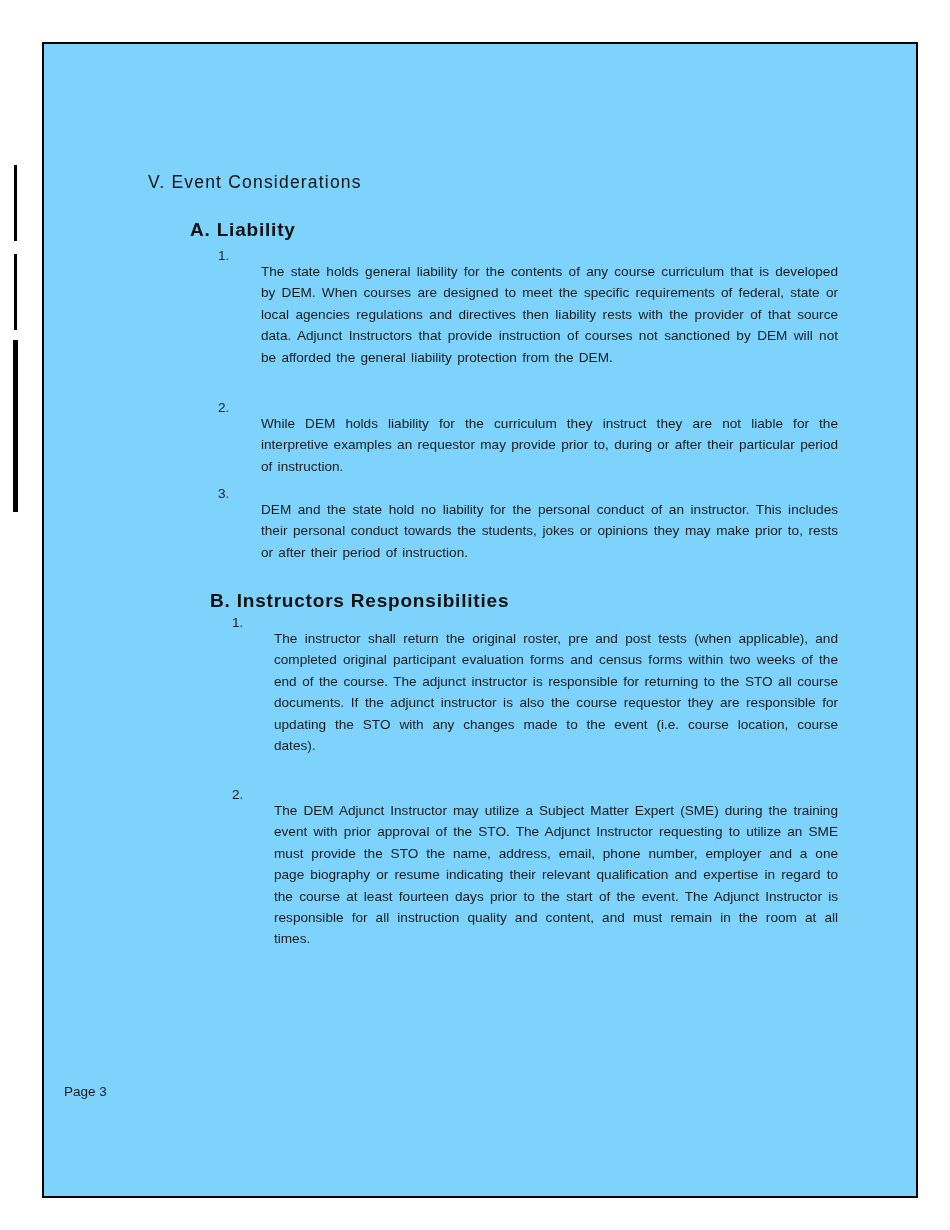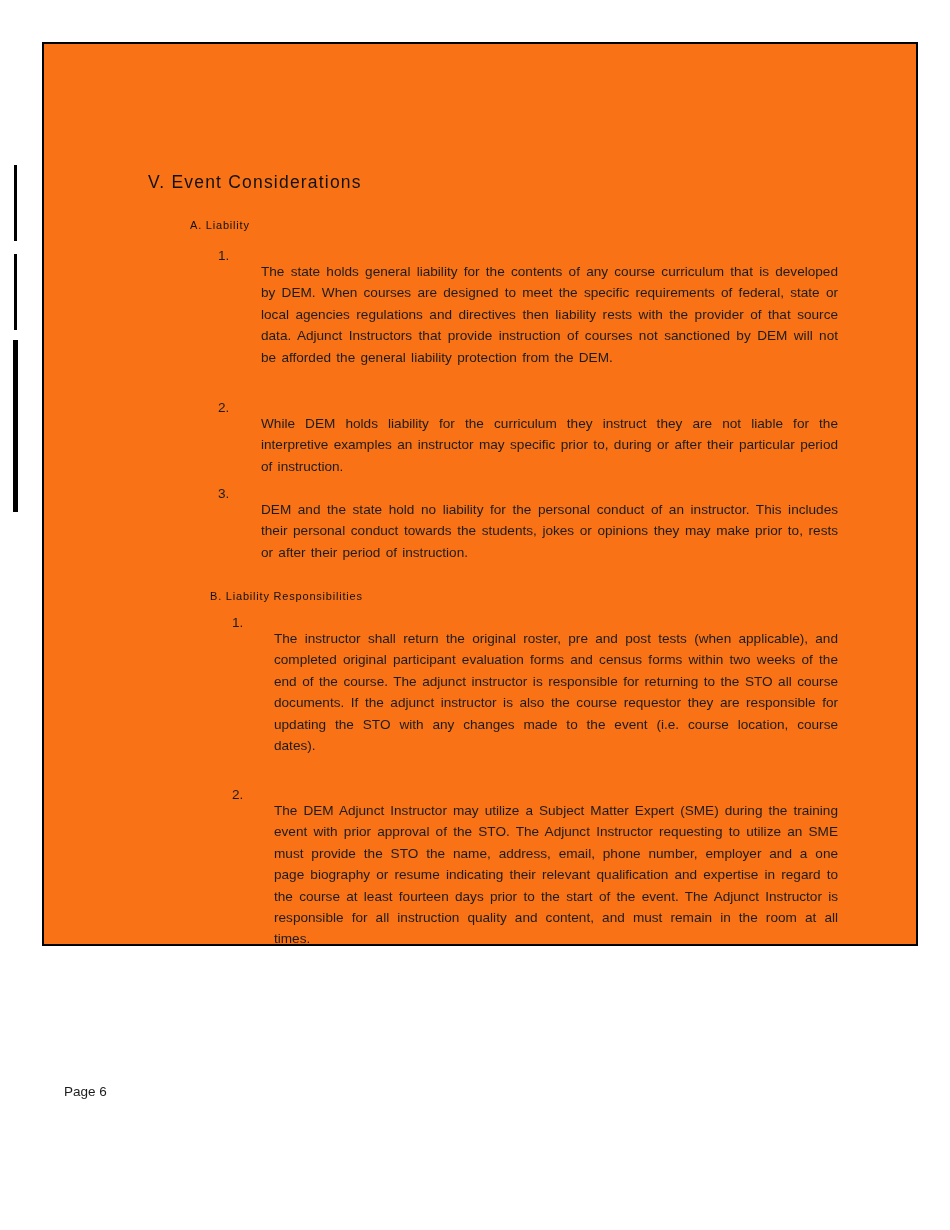--- a/index.html
+++ b/index.html
@@ -12,23 +12,23 @@
     color: #1c1c1c;
     overflow: hidden;
   }
 
   
   .page-border {
     position: absolute;
     left: 42px;
     top: 42px;
     width: 876px;
-    height: 904px;
+    height: 1156px;
     border: 2px solid #000000;
-    background: #f97316;
+    background: #7dd3fc;
     box-sizing: border-box;
   }
 
   
   .scan-mark {
     position: absolute;
     background: #000000;
   }
   .scan-mark.m1 { left: 14px; top: 165px; width: 3px; height: 76px; }
   .scan-mark.m2 { left: 14px; top: 254px; width: 3px; height: 76px; }
@@ -39,24 +39,25 @@
     left: 104px;
     top: 128px;
     font-size: 17.5px;
     letter-spacing: 1.2px;
     color: #111;
     white-space: nowrap;
   }
 
   .section-heading {
     position: absolute;
-    font-size: 11px;
+    font-size: 19px;
     letter-spacing: 0.8px;
     color: #111;
     white-space: nowrap;
+    font-weight: bold;
   }
   .heading-a { left: 146px; top: 175px; }
   .heading-b { left: 166px; top: 546px; }
 
   .list-item {
     position: absolute;
     display: flex;
     font-size: 13.6px;
     line-height: 21.4px;
   }
@@ -104,35 +105,35 @@
 
   <div class="section-heading heading-a">A. Liability</div>
 
   <div class="list-item item-a item-a1">
     <span class="num">1.</span>
     <p class="text">The state holds general liability for the contents of any course curriculum that is developed by DEM. When courses are designed to meet the specific requirements of federal, state or local agencies regulations and directives then liability rests with the provider of that source data. Adjunct Instructors that provide instruction of courses not sanctioned by DEM will not be afforded the general liability protection from the DEM.</p>
   </div>
 
   <div class="list-item item-a item-a2">
     <span class="num">2.</span>
-    <p class="text">While DEM holds liability for the curriculum they instruct they are not liable for the interpretive examples an instructor may specific prior to, during or after their particular period of instruction.</p>
+    <p class="text">While DEM holds liability for the curriculum they instruct they are not liable for the interpretive examples an requestor may provide prior to, during or after their particular period of instruction.</p>
   </div>
 
   <div class="list-item item-a item-a3">
     <span class="num">3.</span>
     <p class="text">DEM and the state hold no liability for the personal conduct of an instructor. This includes their personal conduct towards the students, jokes or opinions they may make prior to, rests or after their period of instruction.</p>
   </div>
 
-  <div class="section-heading heading-b">B. Liability Responsibilities</div>
+  <div class="section-heading heading-b">B. Instructors Responsibilities</div>
 
   <div class="list-item item-b item-b1">
     <span class="num">1.</span>
     <p class="text">The instructor shall return the original roster, pre and post tests (when applicable), and completed original participant evaluation forms and census forms within two weeks of the end of the course. The adjunct instructor is responsible for returning to the STO all course documents. If the adjunct instructor is also the course requestor they are responsible for updating the STO with any changes made to the event (i.e. course location, course dates).</p>
   </div>
 
   <div class="list-item item-b item-b2">
     <span class="num">2.</span>
     <p class="text">The DEM Adjunct Instructor may utilize a Subject Matter Expert (SME) during the training event with prior approval of the STO. The Adjunct Instructor requesting to utilize an SME must provide the STO the name, address, email, phone number, employer and a one page biography or resume indicating their relevant qualification and expertise in regard to the course at least fourteen days prior to the start of the event. The Adjunct Instructor is responsible for all instruction quality and content, and must remain in the room at all times.</p>
   </div>
 
-  <div class="page-label">Page 6</div>
+  <div class="page-label">Page 3</div>
 
 </div>
 
 </body></html>

